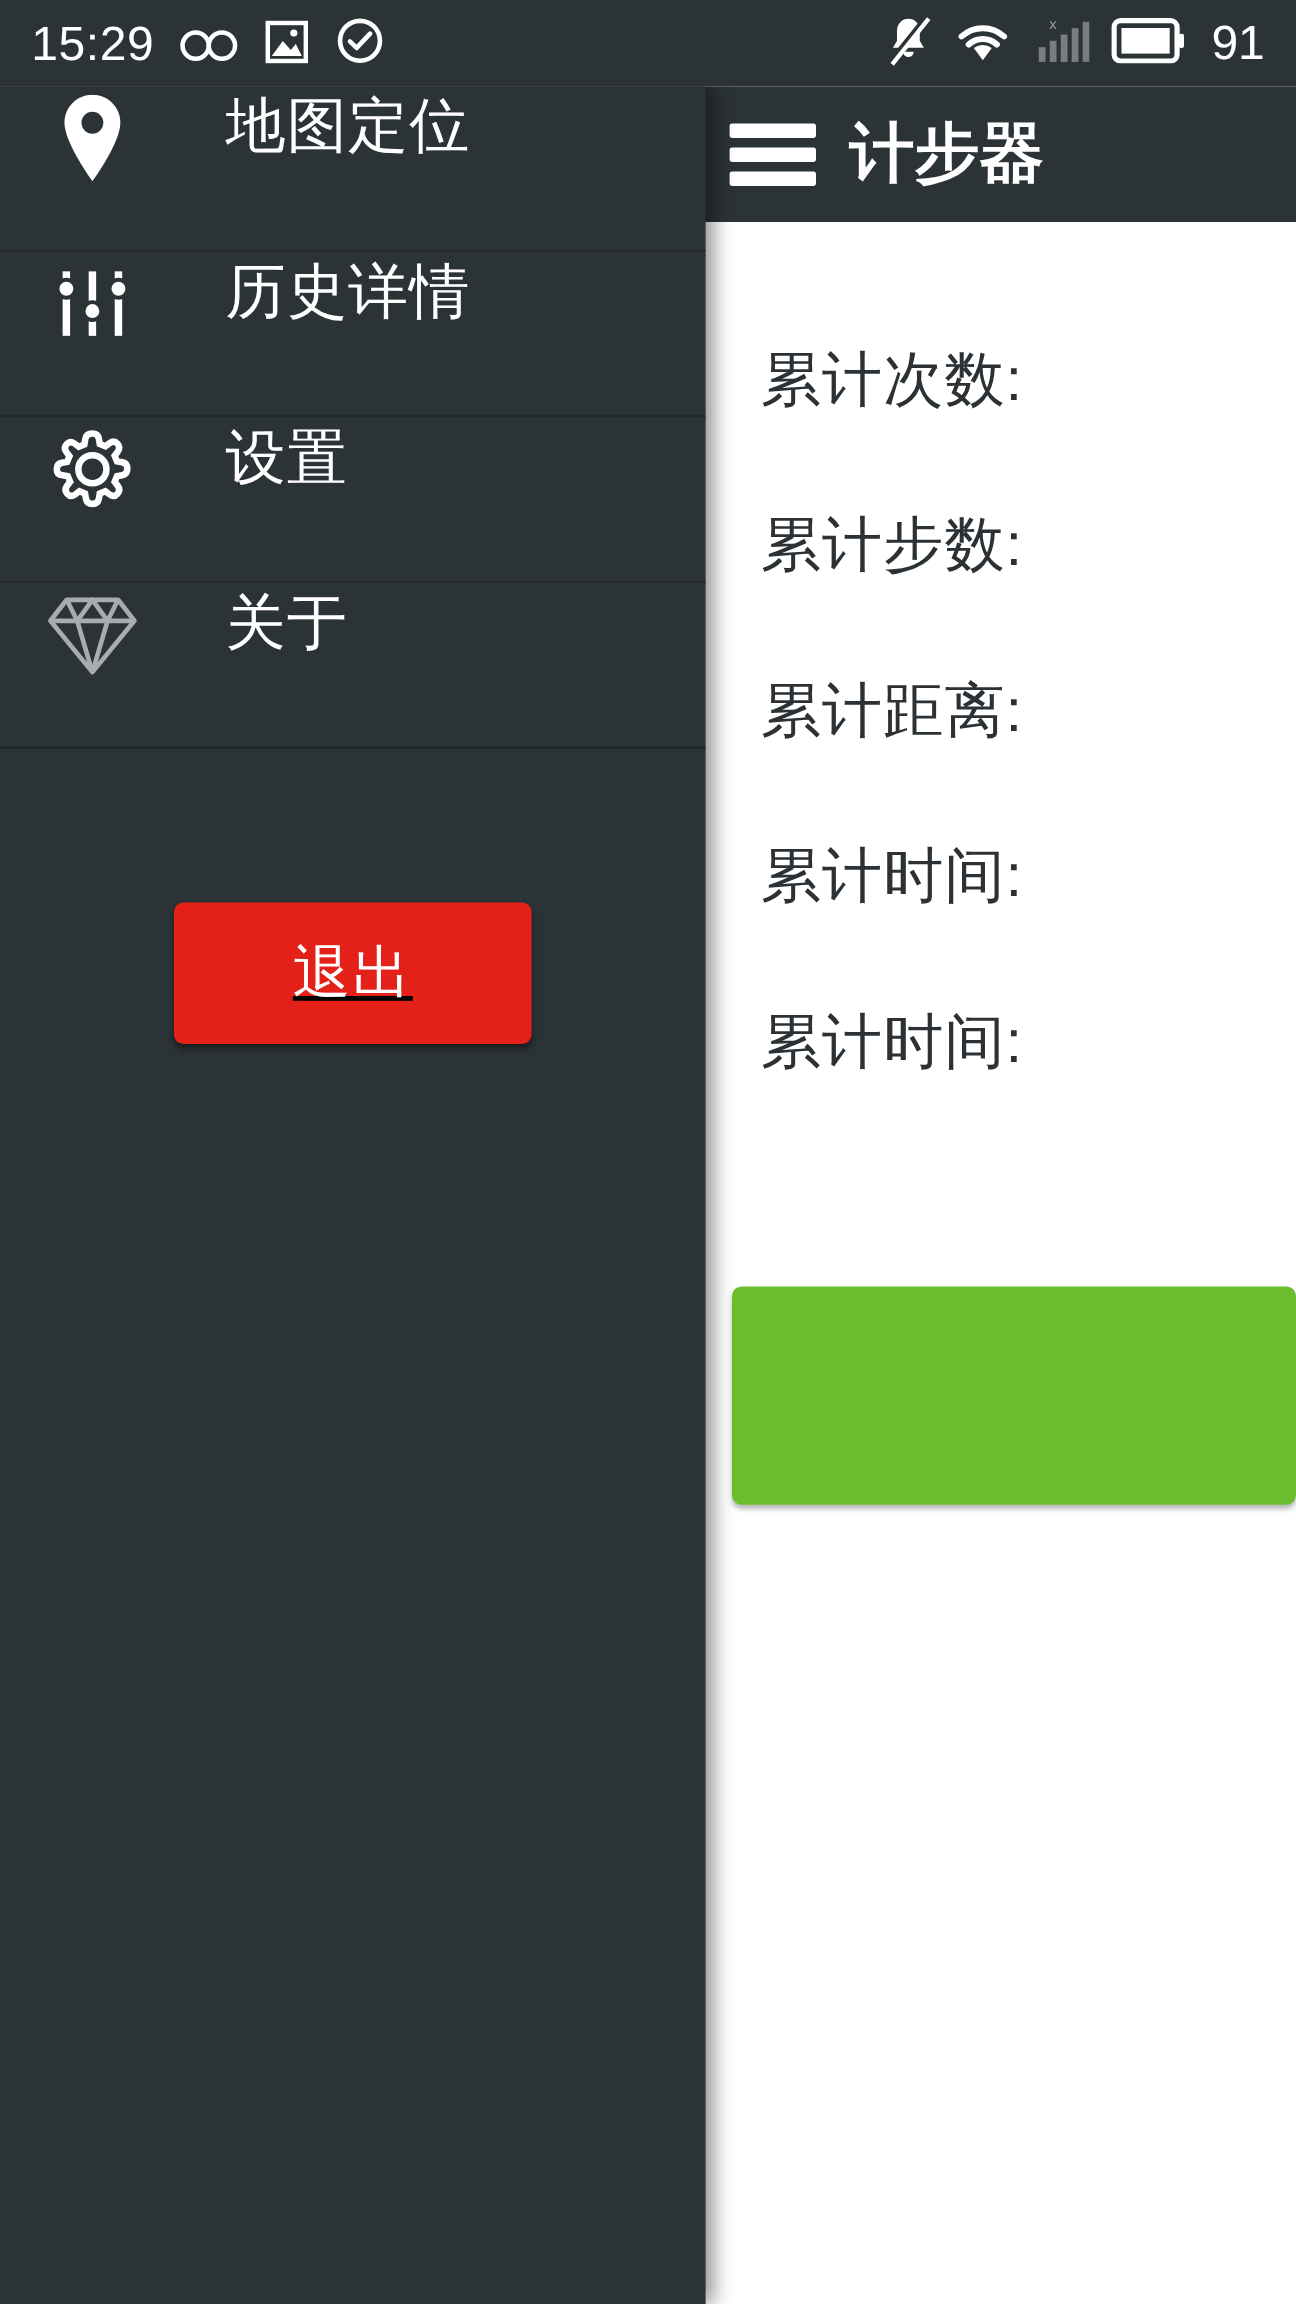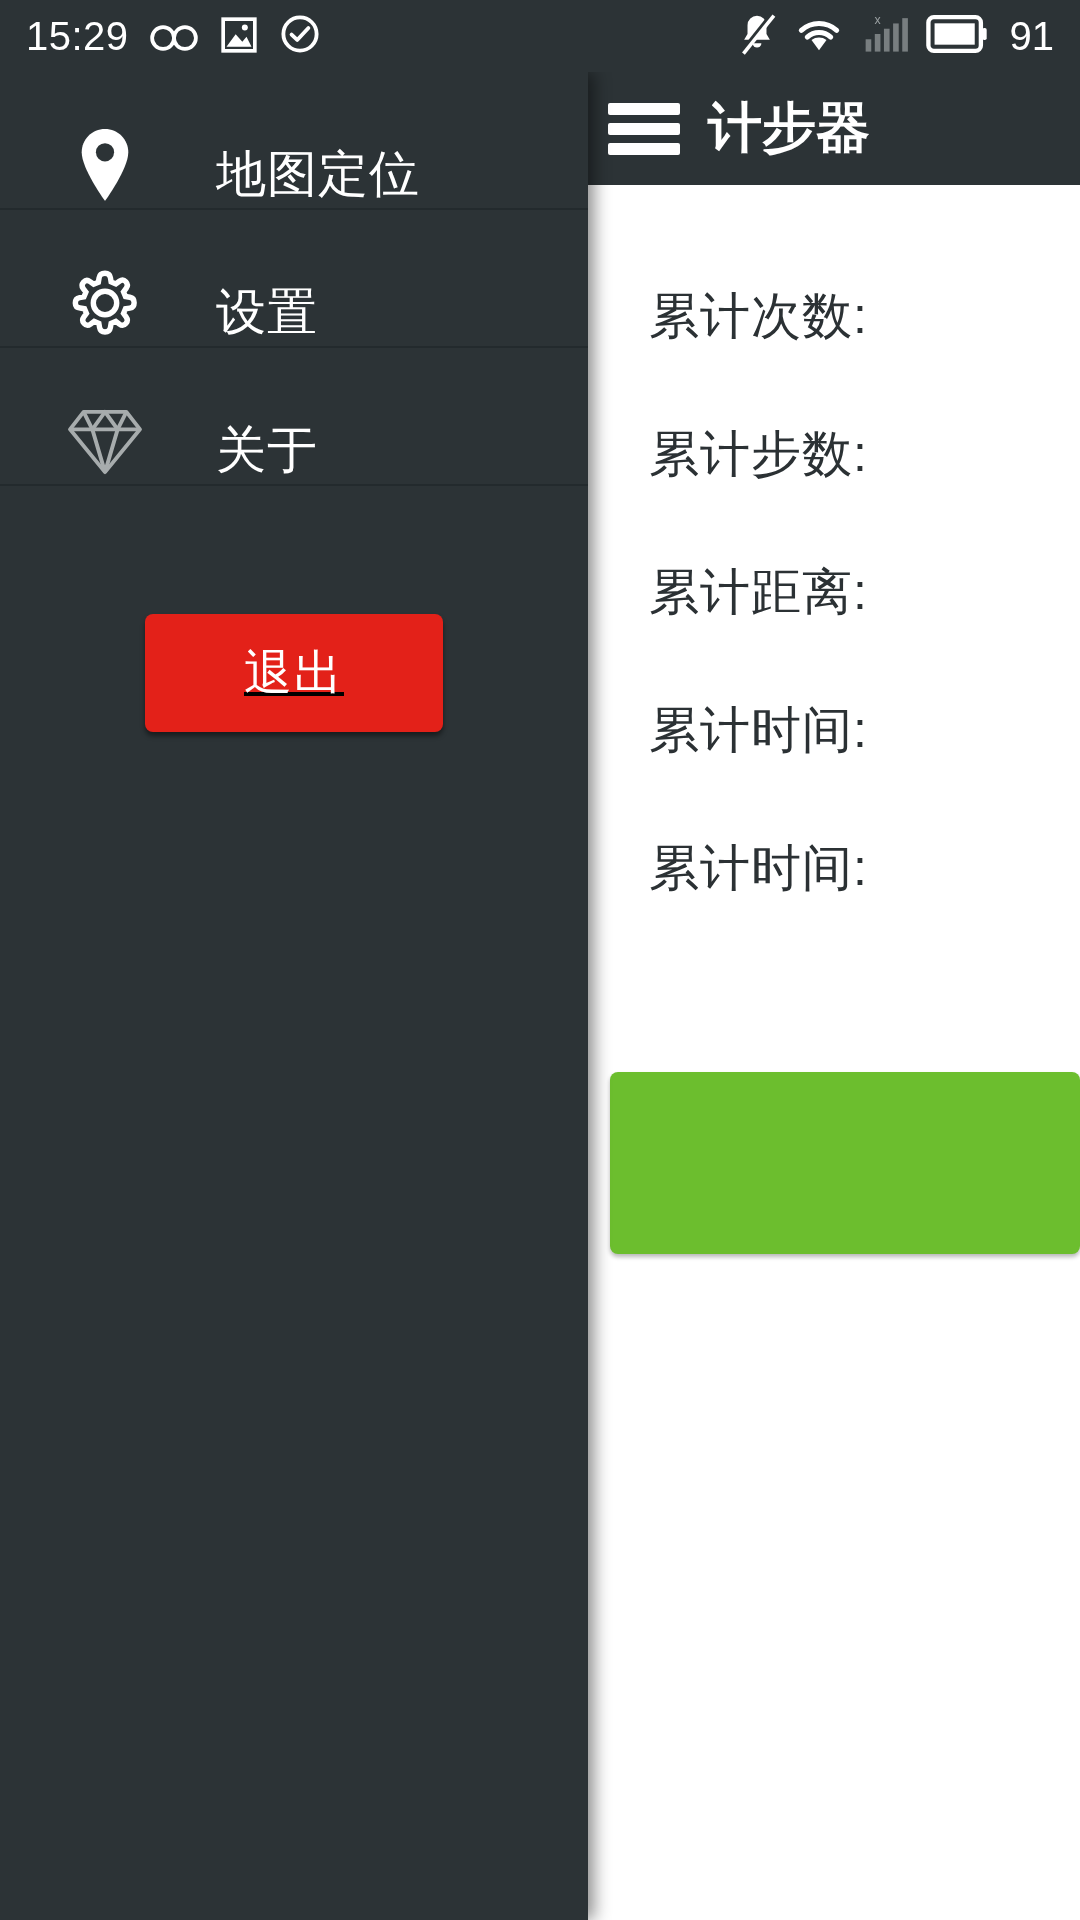--- a/index.html
+++ b/index.html
@@ -49,21 +49,21 @@
   #stats-list{
     position:absolute; left:0; top:113px; width:1080px;
     padding-top:62px;
   }
   .stat-row{
     height:138px;
     display:flex; align-items:center;
     padding-left:634px;
   }
   .stat-label{
-    font-size:50px; color:#2b3134; white-space:nowrap; letter-spacing:1px;margin-left:15px;
+    font-size:50px; color:#2b3134; white-space:nowrap; letter-spacing:1px;
   }
   #action-button{
     position:absolute; left:610px; top:1000px;
     width:470px; height:182px;
     background:#6CBE2E;
     border:none; border-radius:8px;
     box-shadow:0 3px 4px rgba(0,0,0,0.28);
     color:#ffffff; font-size:50px;
     font-family:"Liberation Sans","DejaVu Sans",sans-serif;
   }
@@ -72,23 +72,23 @@
   #nav-drawer{
     position:absolute; left:0; top:72px;
     width:588px; height:1848px;
     background:#2C3336;
     box-shadow:6px 0 16px rgba(0,0,0,0.45);
     overflow:hidden;
   }
   .drawer-item{
     position:relative;
     height:138px;
-    display:flex; align-items:flex-end;
+    display:flex; align-items:flex-start;
     border-bottom:2px solid #232A2D;
-    padding-left:62px;
+    padding-left:34px;
   }
   .drawer-item .icon-box{
     width:86px; height:86px;
     display:flex; align-items:center; justify-content:center;
     flex:0 0 auto;
   }
   .drawer-item .item-label{
     color:#ffffff; font-size:50px; margin-left:68px;
     white-space:nowrap; letter-spacing:1px;
   }
@@ -151,20 +151,33 @@
   <div class="drawer-item">
     <span class="icon-box">
       <svg width="52" height="72" viewBox="0 0 24 34">
         <path d="M12 0C5.9 0 1 4.9 1 11c0 8 11 23 11 23s11-15 11-23C23 4.9 18.1 0 12 0z" fill="#ffffff"></path>
         <circle cx="12" cy="11" r="4.3" fill="#2C3336"></circle>
       </svg>
     </span>
     <span class="item-label">地图定位</span>
   </div>
 
+  <div class="drawer-item">
+    <span class="icon-box">
+      <svg width="62" height="62" viewBox="0 0 30 30">
+        <rect x="3" y="2" width="3" height="26" fill="#ffffff"></rect>
+        <rect x="13.5" y="2" width="3" height="26" fill="#ffffff"></rect>
+        <rect x="24" y="2" width="3" height="26" fill="#ffffff"></rect>
+        <circle cx="4.5" cy="9" r="3.6" fill="#ffffff" stroke="#2C3336" stroke-width="1.6"></circle>
+        <circle cx="15" cy="18" r="3.6" fill="#ffffff" stroke="#2C3336" stroke-width="1.6"></circle>
+        <circle cx="25.5" cy="9" r="3.6" fill="#ffffff" stroke="#2C3336" stroke-width="1.6"></circle>
+      </svg>
+    </span>
+    <span class="item-label">历史详情</span>
+  </div>
 
   <div class="drawer-item">
     <span class="icon-box">
       <svg width="72" height="72" viewBox="0 0 40 40">
         <g fill="none" stroke="#ffffff" stroke-width="3">
           <circle cx="20" cy="20" r="6.5"></circle>
           <path d="M20 3.5 q2.6 0 3 2.4 l.4 2.4 2.6 1.1 2-1.5 q2-1.5 3.6.3 1.6 1.8 .2 3.6 l-1.5 2 1.1 2.6 2.4 .4 q2.4 .4 2.4 3 0 2.6-2.4 3 l-2.4 .4-1.1 2.6 1.5 2 q1.4 1.8-.2 3.6-1.6 1.8-3.6 .3 l-2-1.5-2.6 1.1-.4 2.4 q-.4 2.4-3 2.4-2.6 0-3-2.4 l-.4-2.4-2.6-1.1-2 1.5 q-2 1.5-3.6-.3-1.6-1.8-.2-3.6 l1.5-2-1.1-2.6-2.4-.4 Q3.5 22.6 3.5 20 q0-2.6 2.4-3 l2.4-.4 1.1-2.6-1.5-2 Q6.5 10.2 8.1 8.4 9.7 6.6 11.7 8.1 l2 1.5 2.6-1.1 .4-2.4 Q17.1 3.5 20 3.5 z"></path>
         </g>
       </svg>
     </span>

